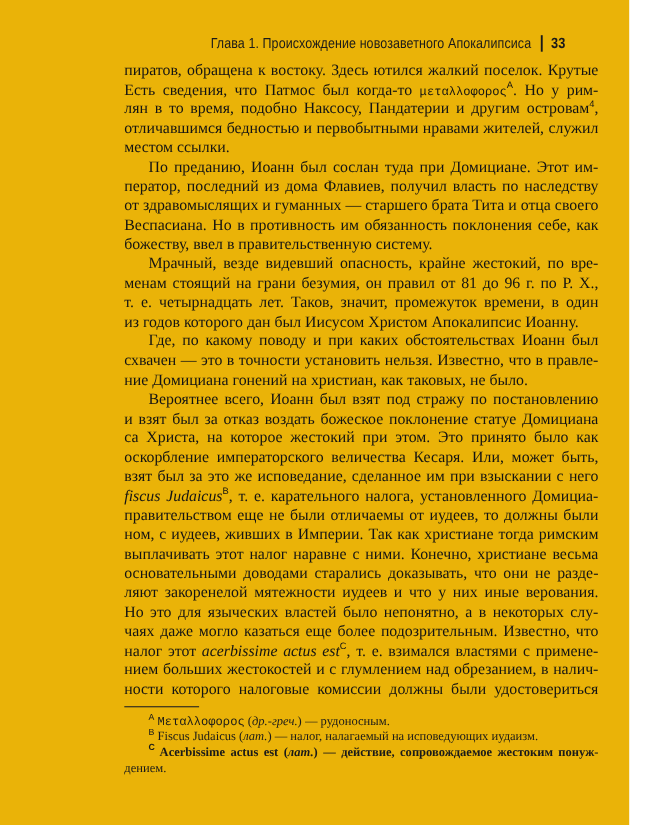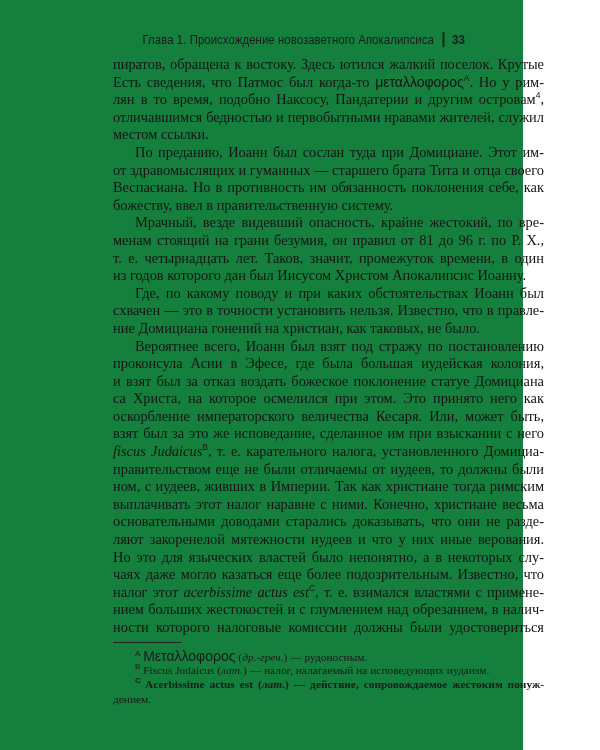--- a/index.html
+++ b/index.html
@@ -1,33 +1,33 @@
 <!DOCTYPE html>
 <html><head>
 <meta charset="utf-8">
 <style>
   html, body { margin:0; padding:0; }
   body { width:600px; height:750px; background:#ffffff; position:relative; overflow:hidden; }
-  .page { position:absolute; left:0; top:0; width:523px; height:750px; background:#15803d; }
+  .page { position:absolute; left:0; top:0; width:572px; height:750px; background:#eab308; }
   .running-head {
     position:absolute; top:30px; right:58px; height:18px;
     font-family:"Liberation Sans", sans-serif; font-size:13.2px; color:#1a1a1a;
     display:flex; align-items:center; transform:scaleX(0.86); transform-origin:right center;
     letter-spacing:0.1px;
   }
   .running-head .sep { display:inline-block; width:2px; height:15px; background:#1a1a1a; margin:0 9px 0 10px; }
   .running-head .pno { font-weight:bold; font-size:13.5px; }
   .body-text {
     position:absolute; left:113px; top:56px; width:431px;
     font-family:"Liberation Serif", serif; font-size:14.4px; line-height:17.6px; color:#141414;
   }
   .line { display:block; white-space:nowrap; text-align:justify; text-align-last:justify; height:17.6px; overflow:visible; }
   .line.last { text-align-last:left; }
   .line.indent { padding-left:22px; }
-  .greek { font-family:Liberation Sans, sans-serif; font-size:14px; }
+  .greek { font-family:Liberation Mono, monospace; font-size:11px; }
   sup { font-size:8.5px; line-height:0; vertical-align:super; font-family:"Liberation Sans", sans-serif; }
   .footrule { position:absolute; left:113px; top:642px; width:68px; height:1px; background:#222; }
   .footnotes {
     position:absolute; left:113px; top:649px; width:431px;
     font-family:"Liberation Serif", serif; font-size:11.4px; line-height:14.2px; color:#1a1a1a;
   }
   .fn { display:block; }
   .fn .fnline { display:block; white-space:nowrap; height:14.2px; }
   .fn .fnline.first { padding-left:22px; }
   .fn .fnline.justify { text-align:justify; text-align-last:justify;font-weight:bold; }
@@ -45,34 +45,34 @@
     <span class="pno">33</span>
   </div>
 
   <div class="body-text" id="body-text">
       <span class="line">пиратов, обращена к востоку. Здесь ютился жалкий поселок. Крутые</span>
       <span class="line"><span>Есть сведения, что Патмос был когда-то </span><span class="greek">μεταλλοφορος</span><sup>A</sup><span>. Но у рим-</span></span>
       <span class="line"><span>лян в то время, подобно Наксосу, Пандатерии и другим островам</span><sup>4</sup><span>,</span></span>
       <span class="line">отличавшимся бедностью и первобытными нравами жителей, служил</span>
       <span class="line last">местом ссылки.</span>
       <span class="line indent">По преданию, Иоанн был сослан туда при Домициане. Этот им-</span>
+      <span class="line">ператор, последний из дома Флавиев, получил власть по наследству</span>
       <span class="line">от здравомыслящих и гуманных — старшего брата Тита и отца своего</span>
       <span class="line">Веспасиана. Но в противность им обязанность поклонения себе, как</span>
       <span class="line last">божеству, ввел в правительственную систему.</span>
       <span class="line indent">Мрачный, везде видевший опасность, крайне жестокий, по вре-</span>
       <span class="line">менам стоящий на грани безумия, он правил от 81 до 96 г. по Р. Х.,</span>
       <span class="line">т. е. четырнадцать лет. Таков, значит, промежуток времени, в один</span>
       <span class="line last">из годов которого дан был Иисусом Христом Апокалипсис Иоанну.</span>
       <span class="line indent">Где, по какому поводу и при каких обстоятельствах Иоанн был</span>
       <span class="line">схвачен — это в точности установить нельзя. Известно, что в правле-</span>
       <span class="line last">ние Домициана гонений на христиан, как таковых, не было.</span>
       <span class="line indent">Вероятнее всего, Иоанн был взят под стражу по постановлению</span>
-      <span class="line">проконсула Асии в Эфесе, где была большая иудейская колония,</span>
       <span class="line">и взят был за отказ воздать божеское поклонение статуе Домициана</span>
-      <span class="line">са Христа, на которое осмелился при этом. Это принято него как</span>
+      <span class="line">са Христа, на которое жестокий при этом. Это принято было как</span>
       <span class="line">оскорбление императорского величества Кесаря. Или, может быть,</span>
       <span class="line">взят был за это же исповедание, сделанное им при взыскании с него</span>
       <span class="line"><i>fiscus Judaicus</i><sup>B</sup><span>, т. е. карательного налога, установленного Домициа-</span></span>
       <span class="line">правительством еще не были отличаемы от иудеев, то должны были</span>
       <span class="line">ном, с иудеев, живших в Империи. Так как христиане тогда римским</span>
       <span class="line">выплачивать этот налог наравне с ними. Конечно, христиане весьма</span>
       <span class="line">основательными доводами старались доказывать, что они не разде-</span>
       <span class="line">ляют закоренелой мятежности иудеев и что у них иные верования.</span>
       <span class="line">Но это для языческих властей было непонятно, а в некоторых слу-</span>
       <span class="line">чаях даже могло казаться еще более подозрительным. Известно, что</span>

